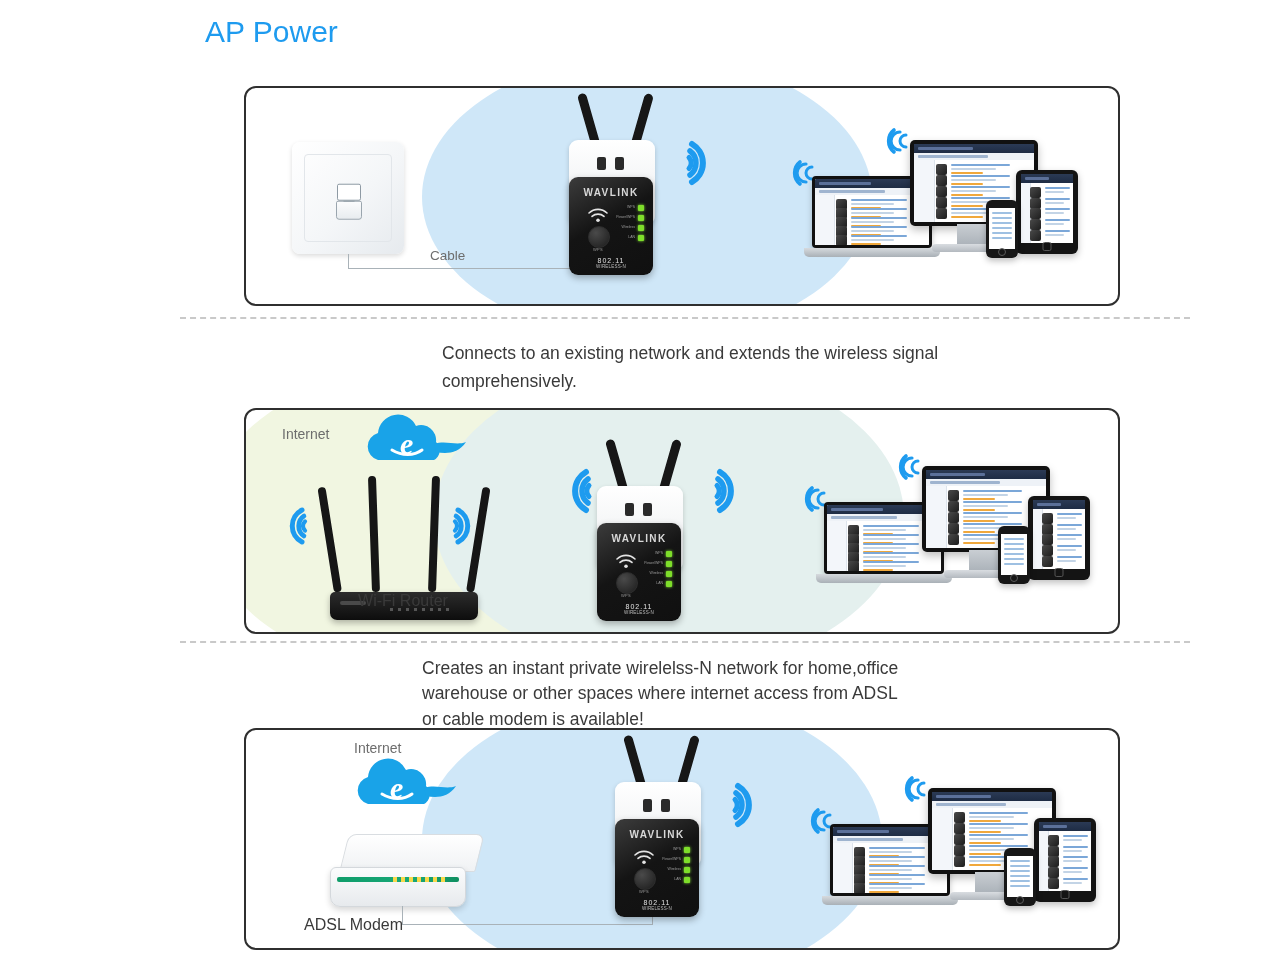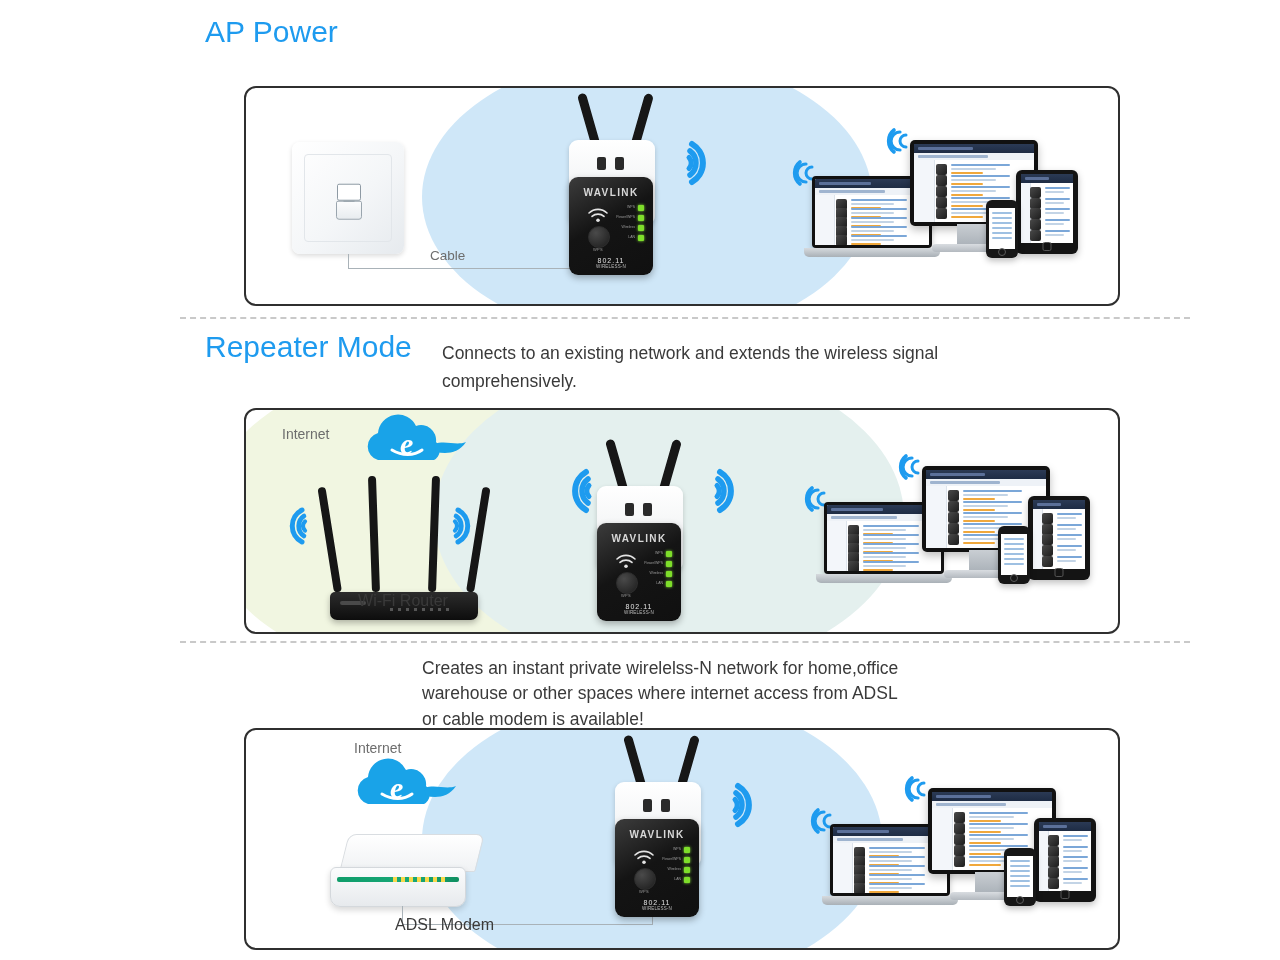--- a/index.html
+++ b/index.html
@@ -175,21 +175,21 @@
   .modem-strip{
     position:absolute;left:6px;top:9px;width:122px;height:5px;
     background:linear-gradient(to right,#0f9d6a 0%,#18a878 60%,#0f8f60 100%);
     border-radius:2px;
   }
   .modem-leds{
     position:absolute;left:62px;top:9px;width:56px;height:5px;
     background:repeating-linear-gradient(to right,#f7d94a 0 4px,transparent 4px 8px);
   }
   .modem-lbl{
-    position:absolute;width:190px;text-align:right;color:#3a3a3a;font-size:16px;
+    position:absolute;width:190px;text-align:left;color:#3a3a3a;font-size:16px;
   }
 
   
   .lead{position:absolute;border-color:#a9b2b8;border-style:solid;border-width:0;}
   .lead-lbl{position:absolute;color:#6d6d6d;font-size:13.5px;white-space:nowrap;}
 
   
   .cluster{position:absolute;width:290px;height:160px;}
   .scr-chrome{
     position:absolute;left:0;top:0;right:0;height:9px;
@@ -544,21 +544,20 @@
         </div>
       </div>
     </div>
   </div>
 </div>
 
 <div class="divider" style="top:317px;"></div>
 
 <div class="section" id="sec-rep">
 
-  <div class="mode-title" style="left:205px;top:14px;">Repeater Mode</div>
   <div class="mode-desc" style="left:442px;top:22px;width:620px;">Connects to an existing network and extends the wireless signal
 comprehensively.</div>
 
   <div class="panel" style="left:244px;top:90px;width:872px;height:222px;">
 
     <div class="ellipse el-green" style="left:-40px;top:-40px;width:420px;height:300px;"></div>
     <div class="ellipse el-mint" style="left:188px;top:-48px;width:470px;height:310px;"></div>
 
     <div class="cloud-lbl" style="left:36px;top:16px;">Internet</div>
     <div class="cloud" style="left:102px;top:4px;">

